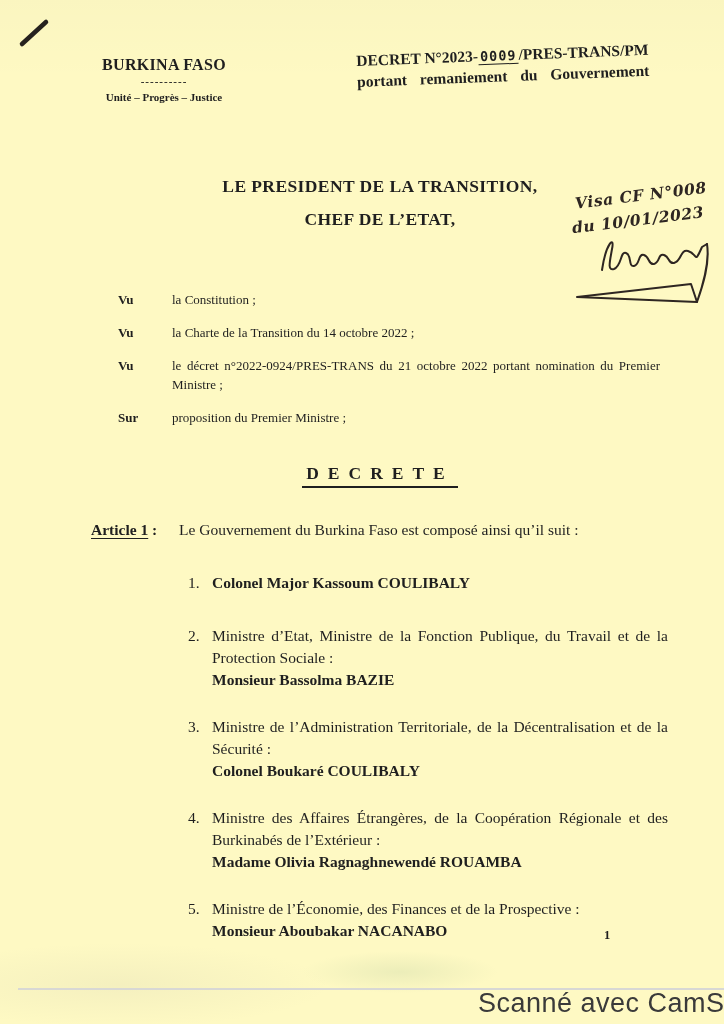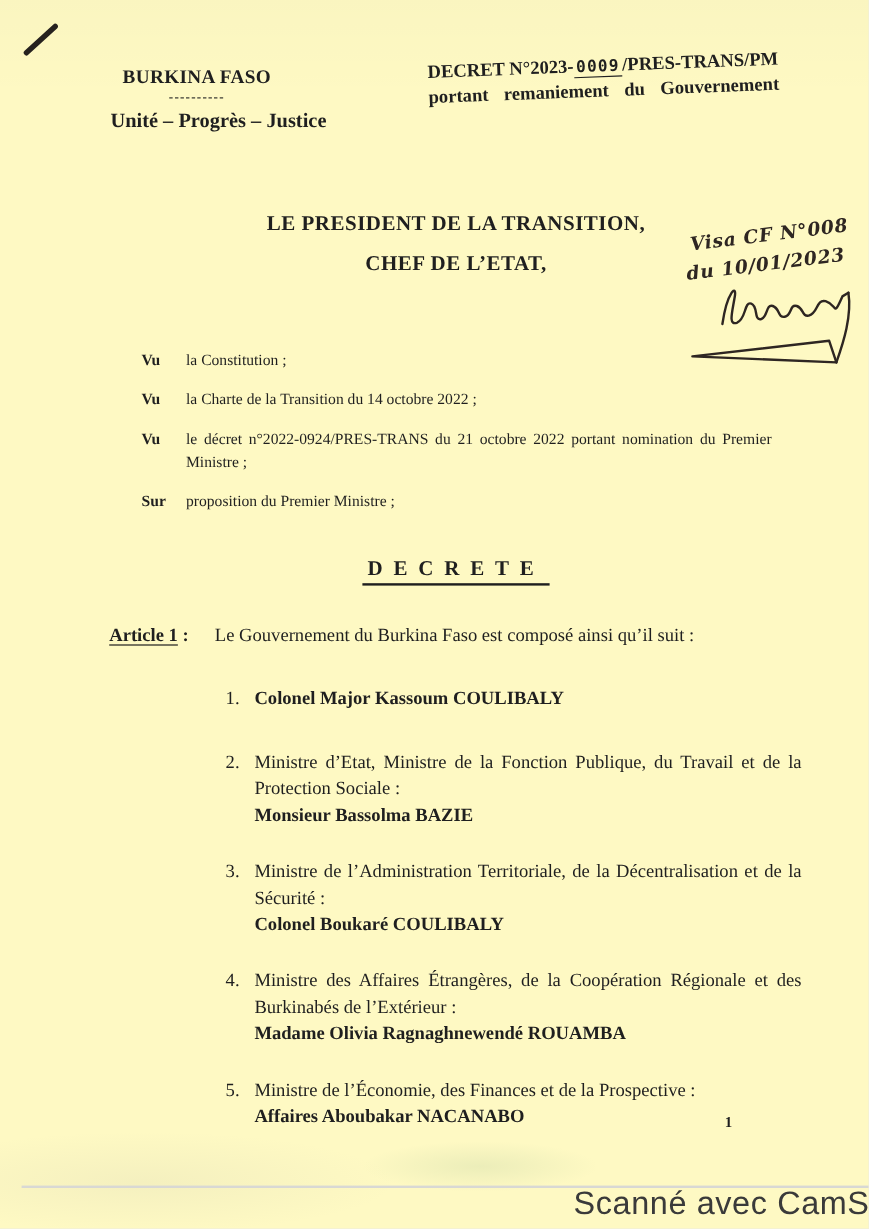--- a/index.html
+++ b/index.html
@@ -18,21 +18,21 @@
     background:
       radial-gradient(ellipse 140px 30px at 400px 972px, rgba(170,195,150,0.22), rgba(170,195,150,0) 70%),
       radial-gradient(ellipse 300px 60px at 120px 985px, rgba(160,160,155,0.10), rgba(160,160,155,0) 70%),
       linear-gradient(180deg, rgba(0,0,0,0.015), rgba(0,0,0,0) 8%);
   }
   .abs{position:absolute;}
   
   .hleft{left:92px;top:56px;width:144px;text-align:center;}
   .hleft .country{font-weight:bold;font-size:16px;letter-spacing:0.3px;}
   .hleft .sep{font-weight:bold;font-size:11px;letter-spacing:1px;margin-top:1px;}
-  .hleft .motto{font-weight:bold;font-size:17px;margin-top:4px;white-space:nowrap;}
+  .hleft .motto{font-weight:bold;font-size:11px;margin-top:4px;white-space:nowrap;}
   .hright{left:356px;top:52px;width:330px;transform:rotate(-2.2deg);transform-origin:left top;}
   .hright .l1{font-weight:bold;font-size:15.5px;white-space:nowrap;}
   .stamp{
     font-family:"DejaVu Sans Mono", monospace;
     font-size:13.5px;letter-spacing:1px;
     border-bottom:1.6px solid #1f1f1f;
     padding:0 2px;
   }
   .hright .l2{font-weight:bold;font-size:15.5px;word-spacing:9px;margin-top:3px;}
   
@@ -40,21 +40,21 @@
     font-weight:bold;font-size:17.5px;line-height:33px;letter-spacing:0.4px;}
   
   .visa{left:576px;top:182px;width:160px;transform:rotate(-7deg);
     font-family:"DejaVu Serif", serif;font-style:italic;font-weight:bold;
     font-size:15.5px;line-height:24px;letter-spacing:0.6px;color:#2e2622;}
   .visa .l2{margin-left:-6px;}
   
   .preamble{left:118px;top:290px;width:528px;font-size:13px;line-height:19px;}
   .prow{display:flex;margin-bottom:14px;}
   .prow .lbl{font-weight:bold;width:37px;flex:0 0 37px;}
-  .prow .txt{flex:1;}
+  .prow .txt{flex:1;margin-left:17px;}
   .prow .just{text-align:justify;}
   
   .decrete{left:30px;top:463px;width:700px;text-align:center;}
   .decrete span{
     display:inline-block;font-weight:bold;font-size:17.5px;
     letter-spacing:9px;padding:0 4px 2px 4px;border-bottom:2.2px solid #1f1f1f;}
   
   .article{left:91px;top:521px;width:560px;font-size:15.5px;display:flex;}
   .article .albl{font-weight:bold;flex:0 0 88px;}
   .article .albl u{text-decoration:underline;text-underline-offset:3px;}
@@ -165,21 +165,21 @@
       <span class="num">4.</span>
       <span class="body">
         <div class="mtitle">Ministre des Affaires Étrangères, de la Coopération Régionale et des Burkinabés de l’Extérieur :</div>
         <div class="mname">Madame Olivia Ragnaghnewendé ROUAMBA</div>
       </span>
     </div>
     <div class="mitem">
       <span class="num">5.</span>
       <span class="body">
         <div class="mtitle">Ministre de l’Économie, des Finances et de la Prospective :</div>
-        <div class="mname">Affaires Aboubakar NACANABO</div>
+        <div class="mname">Monsieur Aboubakar NACANABO</div>
       </span>
     </div>
   </div>
 
   <div class="abs pagenum">1</div>
 
   <div class="abs scanline"></div>
 
   <div class="abs watermark">Scanné avec CamSc</div>
 

